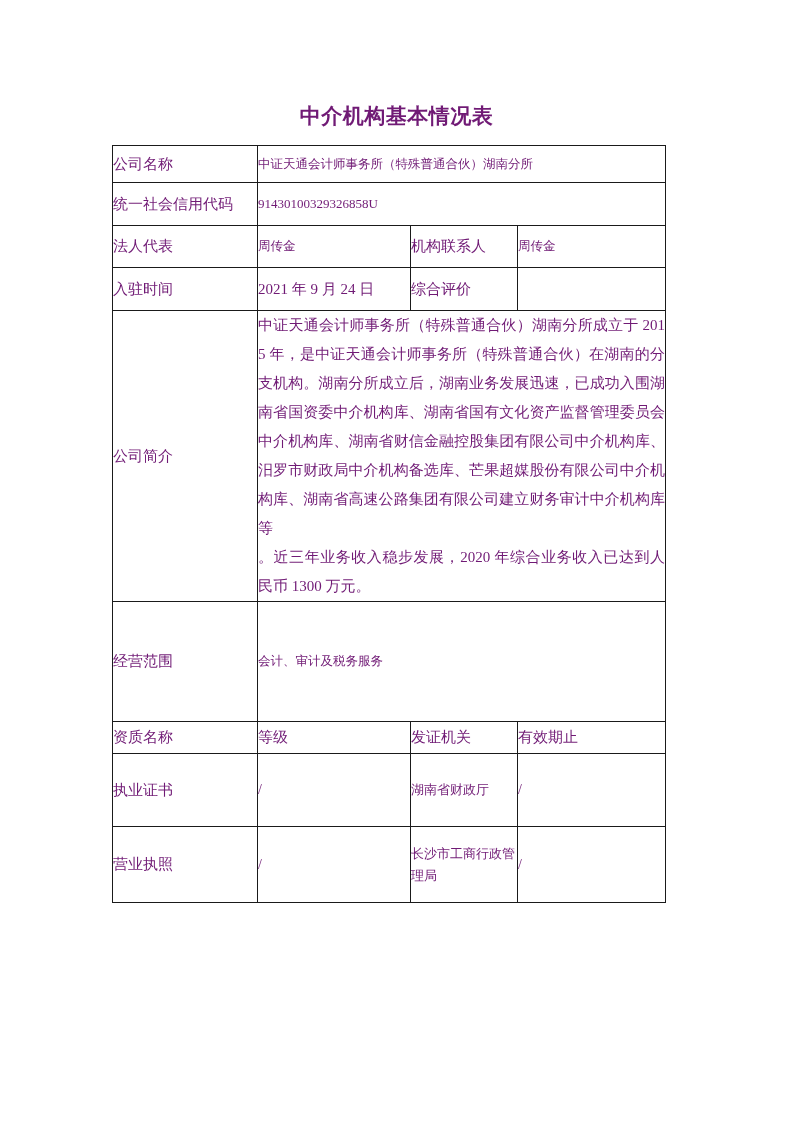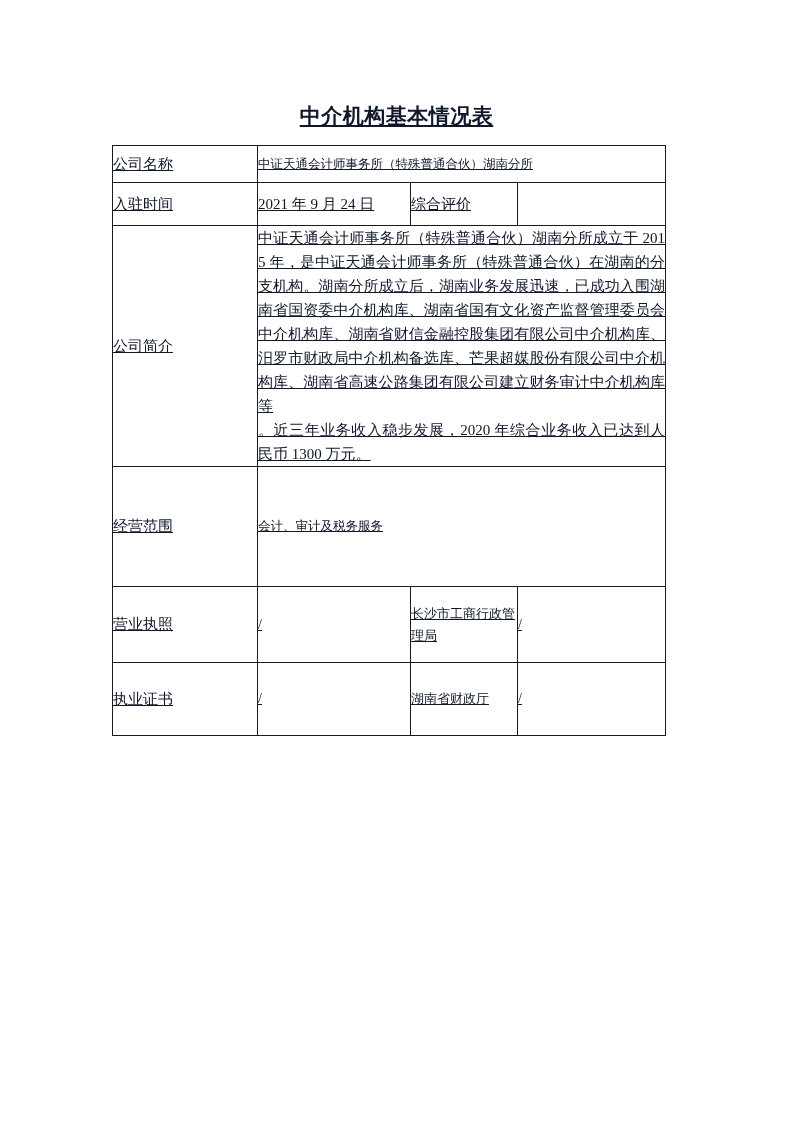--- a/index.html
+++ b/index.html
@@ -5,25 +5,24 @@
   html, body {
     margin: 0;
     padding: 0;
     background: #ffffff;
   }
   .page {
     position: relative;
     width: 793px;
     height: 1122px;
     background: #ffffff;
-    color: #0f172a;
+    color: #701a75;
     font-family: "Liberation Serif", "DejaVu Serif", serif;
     overflow: hidden;
     box-sizing: border-box;
-    text-decoration: underline;
   }
   .doc-title {
     margin: 0;
     padding-top: 101px;
     text-align: center;
     font-size: 21px;
     font-weight: bold;
     letter-spacing: 0.5px;
     line-height: 30px;
   }
@@ -47,21 +46,21 @@
   td.addr {
     font-size: 13.5px;
     line-height: 24px;
     padding: 0 12px;
   }
   td.profile-cell {
     vertical-align: top;
     text-align: justify;
     padding: 5px 10px 0 11px;
     font-size: 15px;
-    line-height: 24px;
+    line-height: 29px;
   }
   .profile-par { margin: 0; }
   td.scope-cell {
     text-align: left;
     padding-left: 11px;
     font-size: 12.5px;
   }
   td.issuer {
     font-size: 13px;
     line-height: 22px;
@@ -83,21 +82,31 @@
       <col style="width:107px">
       <col style="width:148px">
     </colgroup>
     <tbody>
 
       <tr style="height:37px">
         <td class="lbl">公司名称</td>
         <td class="sm" colspan="3">中证天通会计师事务所（特殊普通合伙）湖南分所</td>
       </tr>
 
+      <tr style="height:43px">
+        <td class="lbl">统一社会信用代码</td>
+        <td class="md" colspan="3">91430100329326858U</td>
+      </tr>
 
+      <tr style="height:42px">
+        <td class="lbl">法人代表</td>
+        <td class="sm">周传金</td>
+        <td class="lbl">机构联系人</td>
+        <td class="sm">周传金</td>
+      </tr>
 
 
       <tr style="height:43px">
         <td class="lbl">入驻时间</td>
         <td class="lg">2021 年 9 月 24 日</td>
         <td class="lbl">综合评价</td>
         <td class="lg"></td>
       </tr>
 
 
@@ -107,31 +116,37 @@
           <p class="profile-par">中证天通会计师事务所（特殊普通合伙）湖南分所成立于 2015 年，是中证天通会计师事务所（特殊普通合伙）在湖南的分支机构。湖南分所成立后，湖南业务发展迅速，已成功入围湖南省国资委中介机构库、湖南省国有文化资产监督管理委员会中介机构库、湖南省财信金融控股集团有限公司中介机构库、汨罗市财政局中介机构备选库、芒果超媒股份有限公司中介机构库、湖南省高速公路集团有限公司建立财务审计中介机构库等</p>
           <p class="profile-par">。近三年业务收入稳步发展，2020 年综合业务收入已达到人民币 1300 万元。</p>
         </td>
       </tr>
 
       <tr style="height:120px">
         <td class="lbl">经营范围</td>
         <td class="scope-cell" colspan="3">会计、审计及税务服务</td>
       </tr>
 
-
-      <tr style="height:76px">
-        <td class="lbl">营业执照</td>
-        <td class="slash">/</td>
-        <td class="issuer">长沙市工商行政管理局</td>
-        <td class="slash">/</td>
+      <tr style="height:32px">
+        <td class="lbl">资质名称</td>
+        <td class="lbl">等级</td>
+        <td class="lbl">发证机关</td>
+        <td class="lbl">有效期止</td>
       </tr>
 
       <tr style="height:73px">
         <td class="lbl">执业证书</td>
         <td class="slash">/</td>
         <td class="issuer">湖南省财政厅</td>
         <td class="slash">/</td>
       </tr>
 
+      <tr style="height:76px">
+        <td class="lbl">营业执照</td>
+        <td class="slash">/</td>
+        <td class="issuer">长沙市工商行政管理局</td>
+        <td class="slash">/</td>
+      </tr>
+
     </tbody>
   </table>
 
 </div>
 
 </body></html>

